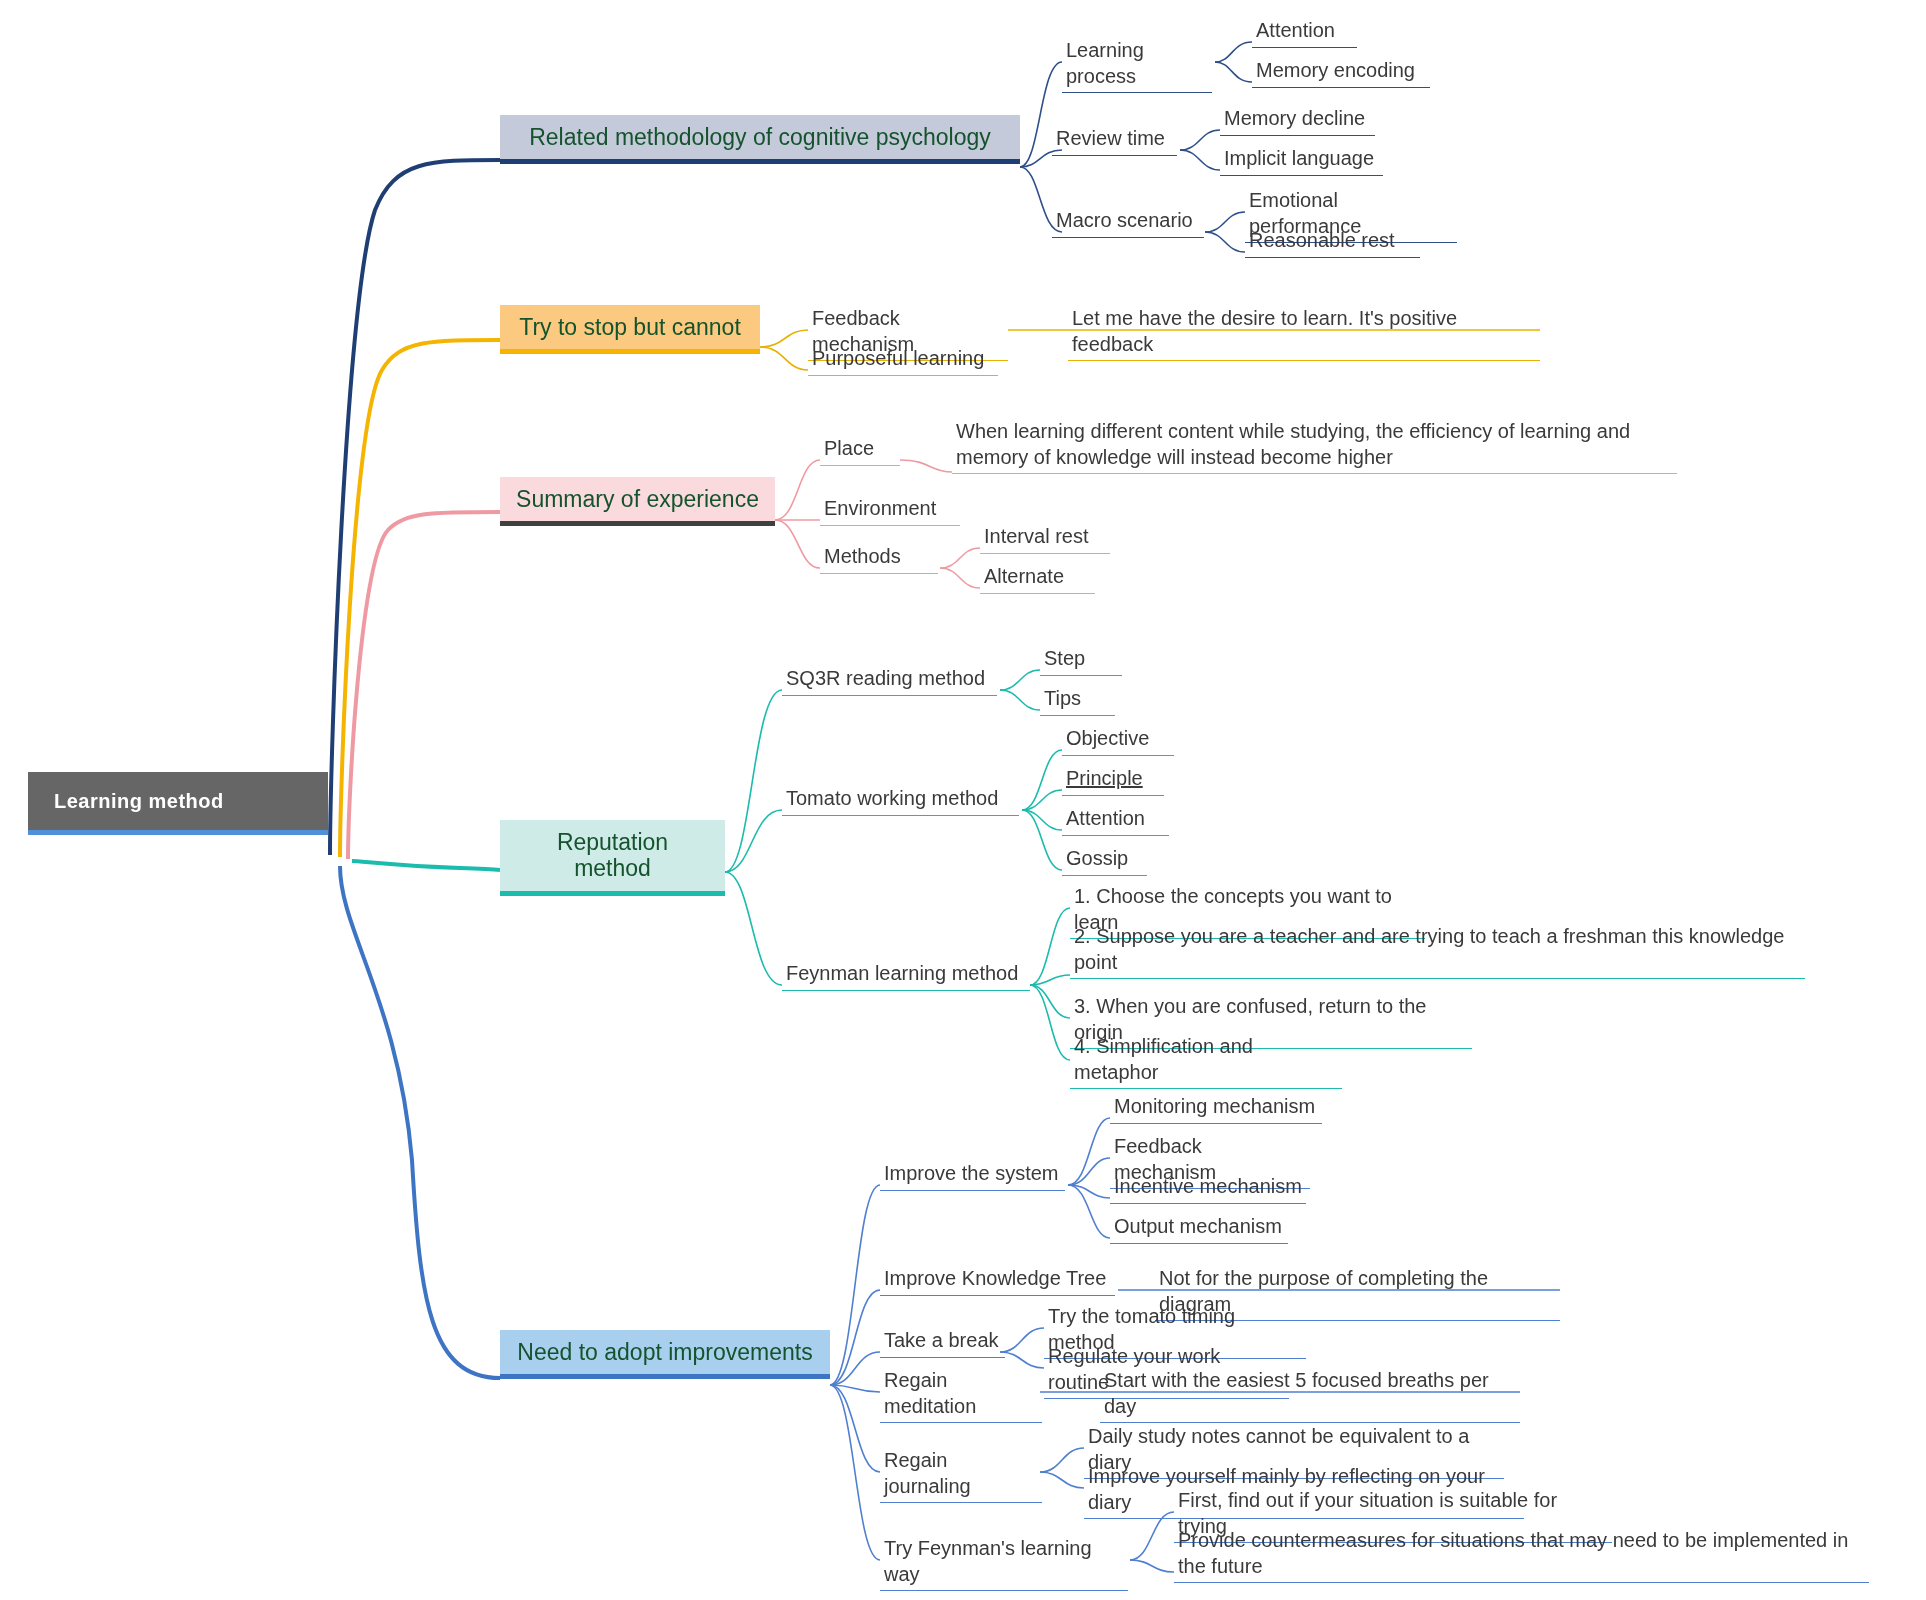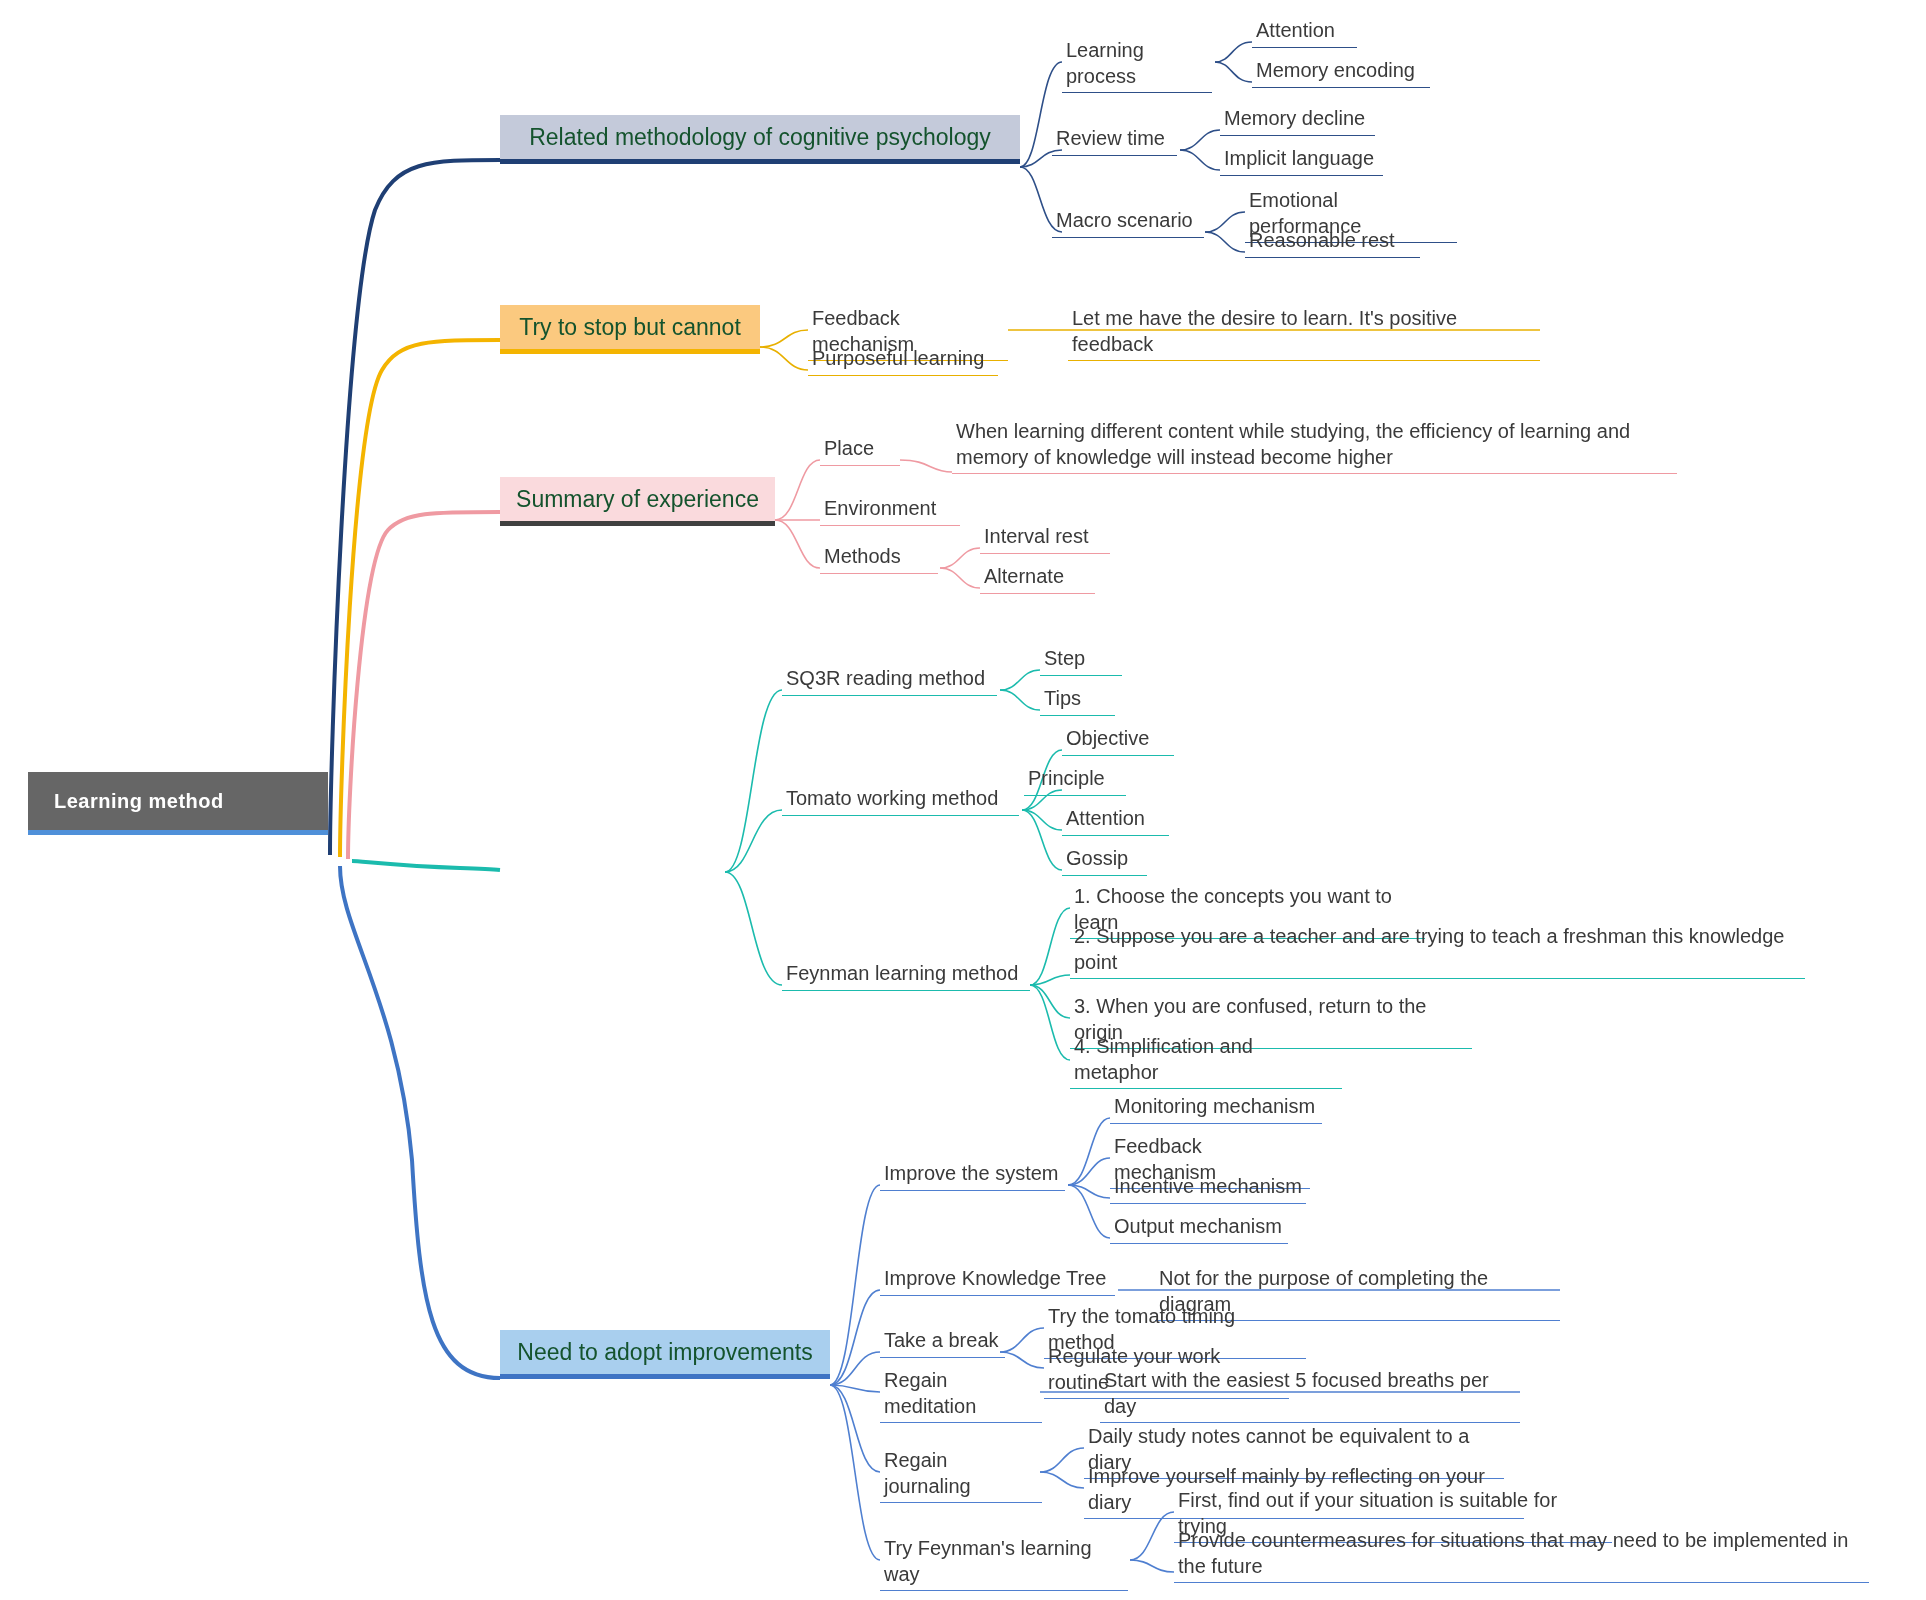--- a/index.html
+++ b/index.html
@@ -180,28 +180,29 @@
 
   <div class="node leaf pink" style="left:820px; top:435px; width:80px;">Place</div>
   <div class="node leaf pink" style="left:952px; top:418px; width:725px;">When learning different content while studying, the efficiency of learning and memory of knowledge will instead become higher</div>
 
   <div class="node leaf pink" style="left:820px; top:495px; width:140px;">Environment</div>
 
   <div class="node leaf pink" style="left:820px; top:543px; width:118px;">Methods</div>
   <div class="node leaf pink" style="left:980px; top:523px; width:130px;">Interval rest</div>
   <div class="node leaf pink" style="left:980px; top:563px; width:115px;">Alternate</div>
 
+  <div class="node topic topic-teal" style="left:500px; top:820px; width:225px;">Reputation method</div>
 
   <div class="node leaf teal" style="left:782px; top:665px; width:215px;">SQ3R reading method</div>
   <div class="node leaf teal" style="left:1040px; top:645px; width:82px;">Step</div>
   <div class="node leaf teal" style="left:1040px; top:685px; width:75px;">Tips</div>
 
   <div class="node leaf teal" style="left:782px; top:785px; width:237px;">Tomato working method</div>
   <div class="node leaf teal" style="left:1062px; top:725px; width:112px;">Objective</div>
-  <div class="node leaf teal" style="left:1024px; top:765px; width:102px;">Principle</div>
+  <div class="node leaf teal" style="left:1062px; top:765px; width:102px;text-decoration:underline;">Principle</div>
   <div class="node leaf teal" style="left:1062px; top:805px; width:107px;">Attention</div>
   <div class="node leaf teal" style="left:1062px; top:845px; width:85px;">Gossip</div>
 
   <div class="node leaf teal" style="left:782px; top:960px; width:248px;">Feynman learning method</div>
   <div class="node leaf teal" style="left:1070px; top:883px; width:355px;">1. Choose the concepts you want to learn</div>
   <div class="node leaf teal" style="left:1070px; top:923px; width:735px;">2. Suppose you are a teacher and are trying to teach a freshman this knowledge point</div>
   <div class="node leaf teal" style="left:1070px; top:993px; width:402px;">3. When you are confused, return to the origin</div>
   <div class="node leaf teal" style="left:1070px; top:1033px; width:272px;">4. Simplification and metaphor</div>
 
   <div class="node topic topic-blue" style="left:500px; top:1330px; width:330px;">Need to adopt improvements</div>

